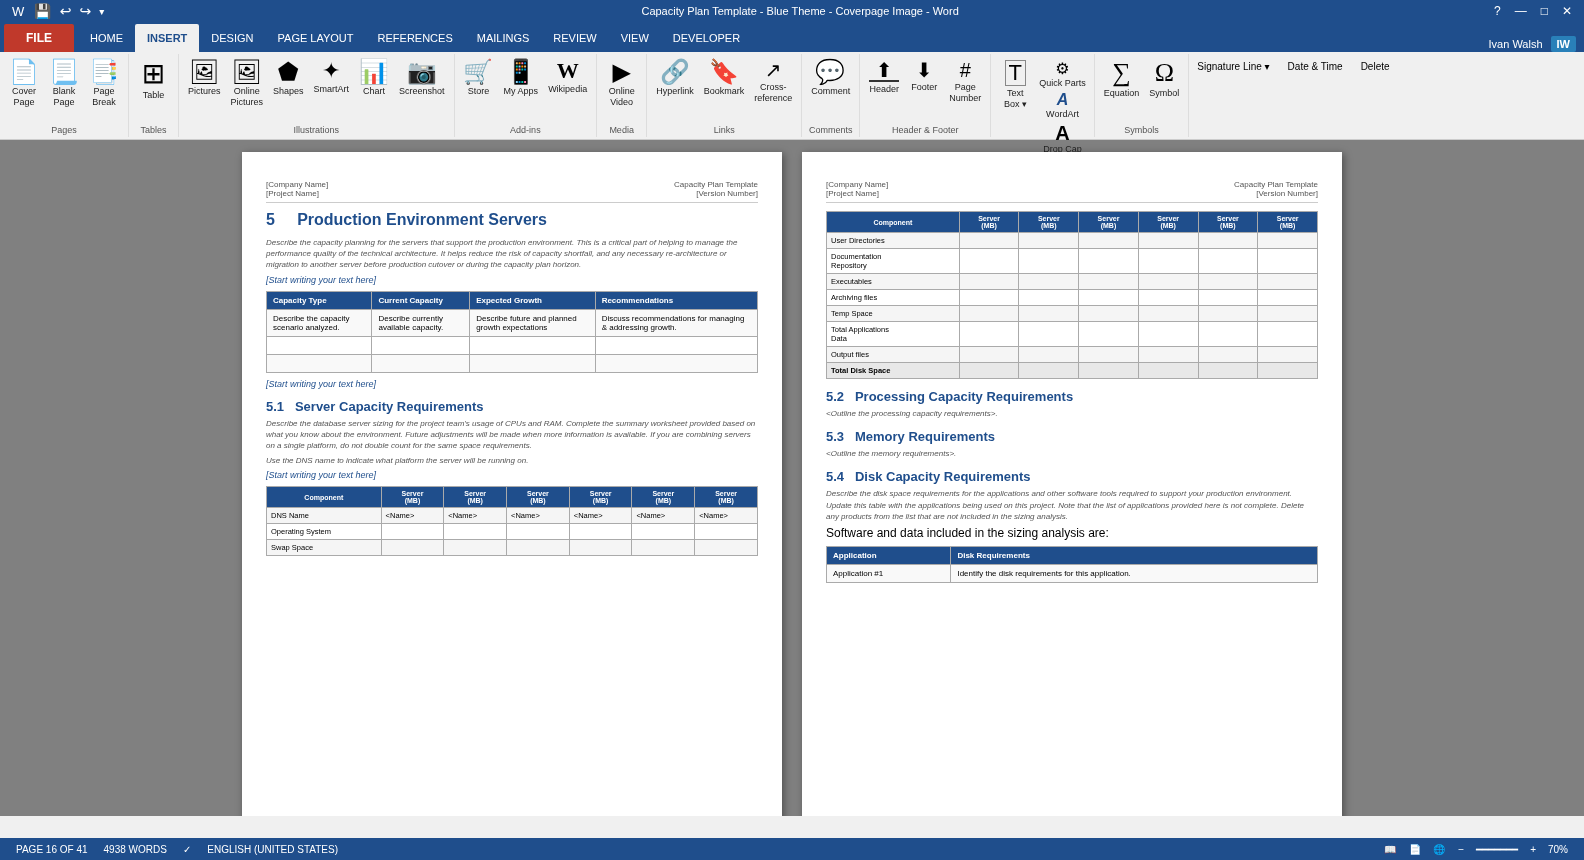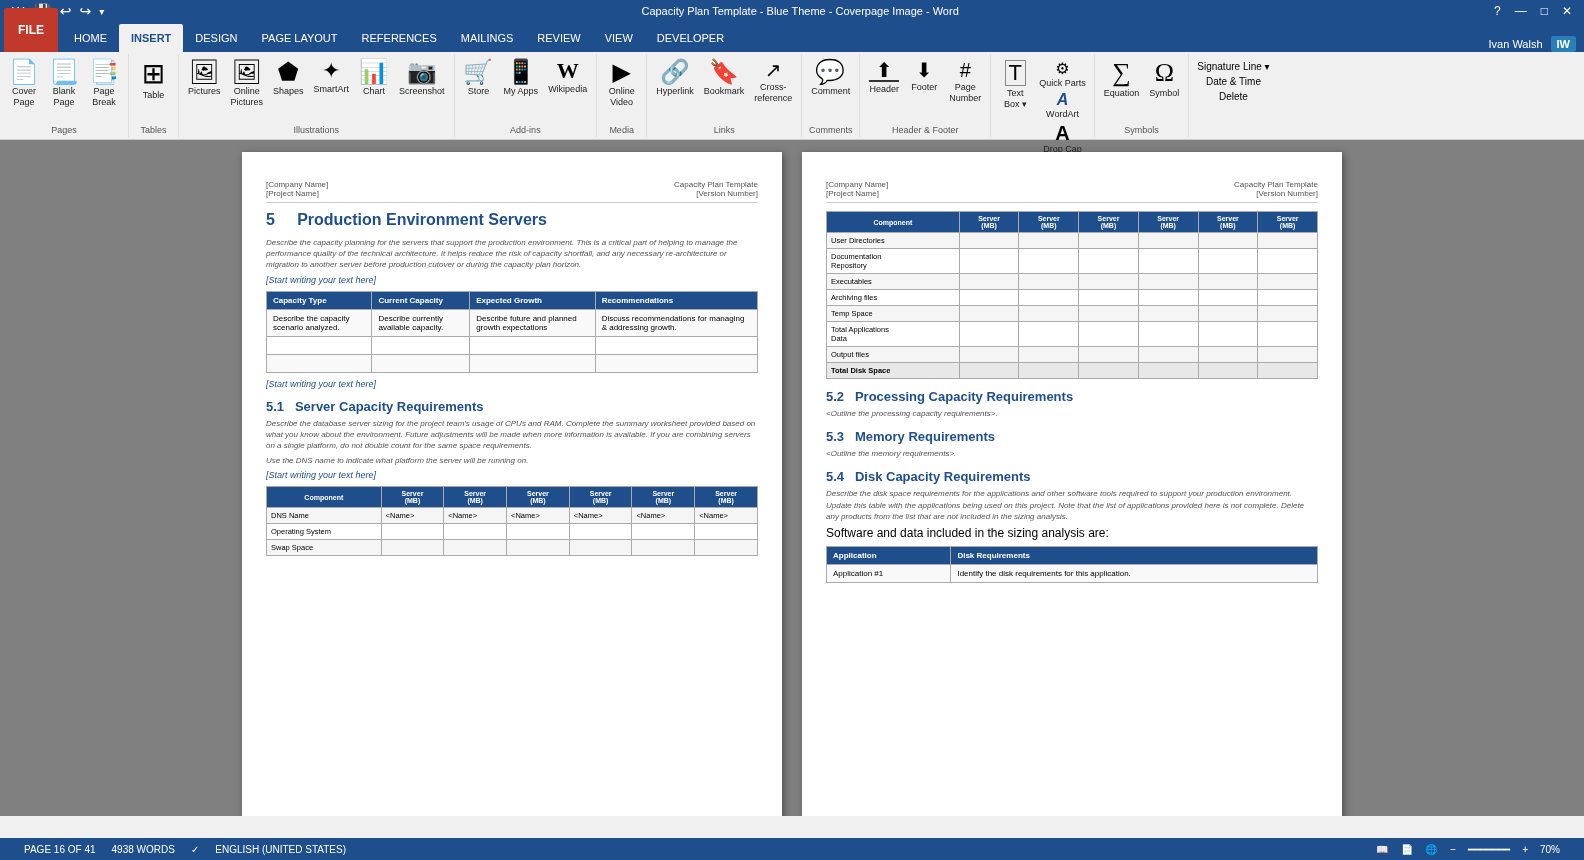--- a/index.html
+++ b/index.html
@@ -38,24 +38,24 @@
       align-items: center;
       border-radius: 2px 2px 0 0;
     }
     .ribbon-tab.active {
       background: #f0f0f0;
       color: #1f4e8c;
       font-weight: bold;
     }
     .ribbon-tab-file {
       background: #c0392b;
-      padding: 4px 14px;
+      padding: 4px 22px;
       color: white;
       font-weight: bold;
-      height: 44px;
+      height: 28px;
       display: flex;
       align-items: center;
       cursor: pointer;
       margin-right: 4px;
       border-radius: 2px 2px 0 0;
     }
     .user-area {
       margin-left: auto;
       display: flex;
       align-items: center;
@@ -142,21 +142,21 @@
     
     .status-bar {
       position: fixed;
       bottom: 0;
       left: 0;
       right: 0;
       background: #1f4e8c;
       height: 22px;
       display: flex;
       align-items: center;
-      padding: 0 24px;
+      padding: 0 16px;
       color: white;
       font-size: 10px;
       gap: 16px;
       z-index: 100;
     }
     .status-right { margin-left: auto; display: flex; gap: 12px; align-items: center; }
 
     
     .doc-area {
       background: #808080;
@@ -467,21 +467,21 @@
       </div>
       <div class="ribbon-btn">
         <span class="ribbon-btn-icon" style="font-family:serif; font-size:26px;">Ω</span>
         <span class="ribbon-btn-label">Symbol</span>
       </div>
     </div>
     <div class="ribbon-group-label">Symbols</div>
   </div>
 
   <div class="ribbon-group" style="border-right:none;">
-    <div style="display:flex; flex-direction:column; gap:2px; padding-top:2px;">
+    <div style="display:flex; gap:14px; padding-top:2px;">
       <div class="ribbon-btn-small">
         <span style="font-size:10px;">Signature Line ▾</span>
       </div>
       <div class="ribbon-btn-small">
         <span style="font-size:10px;">Date &amp; Time</span>
       </div>
       <div class="ribbon-btn-small">
         <span style="font-size:10px;">Delete</span>
       </div>
     </div>

